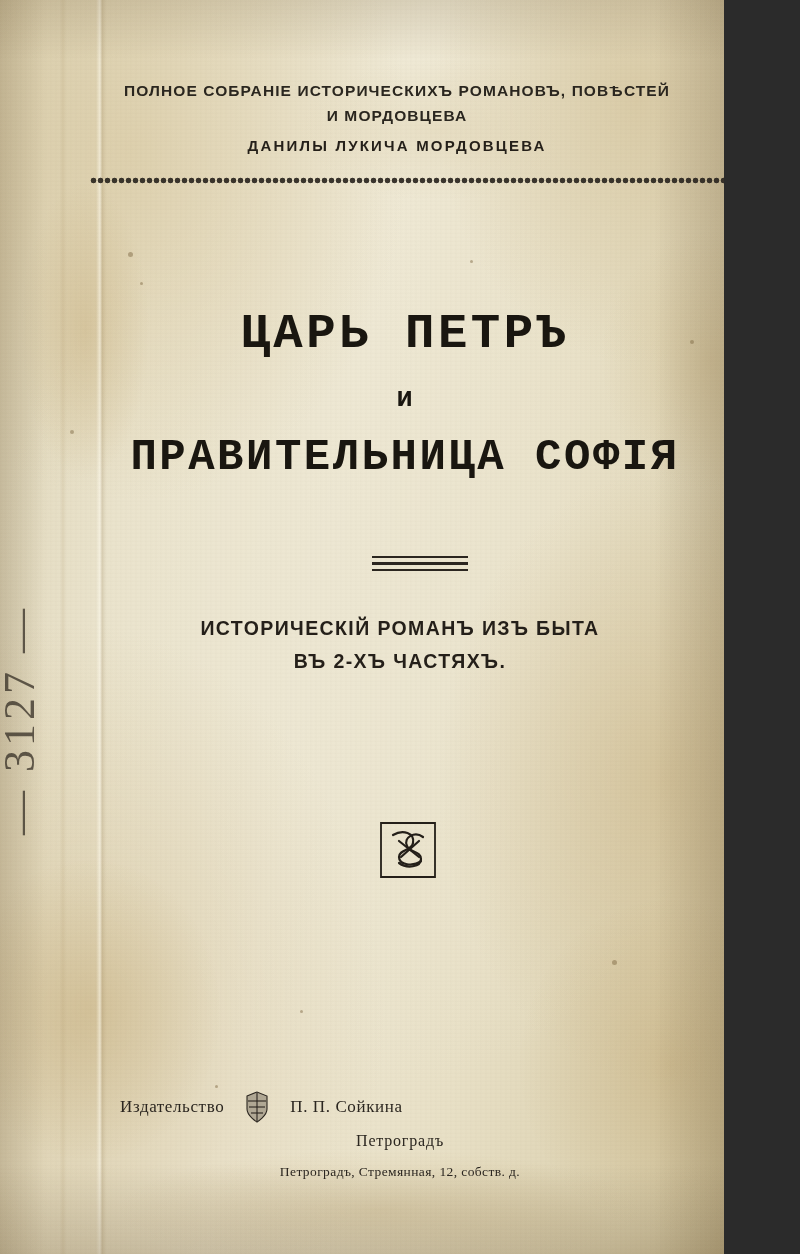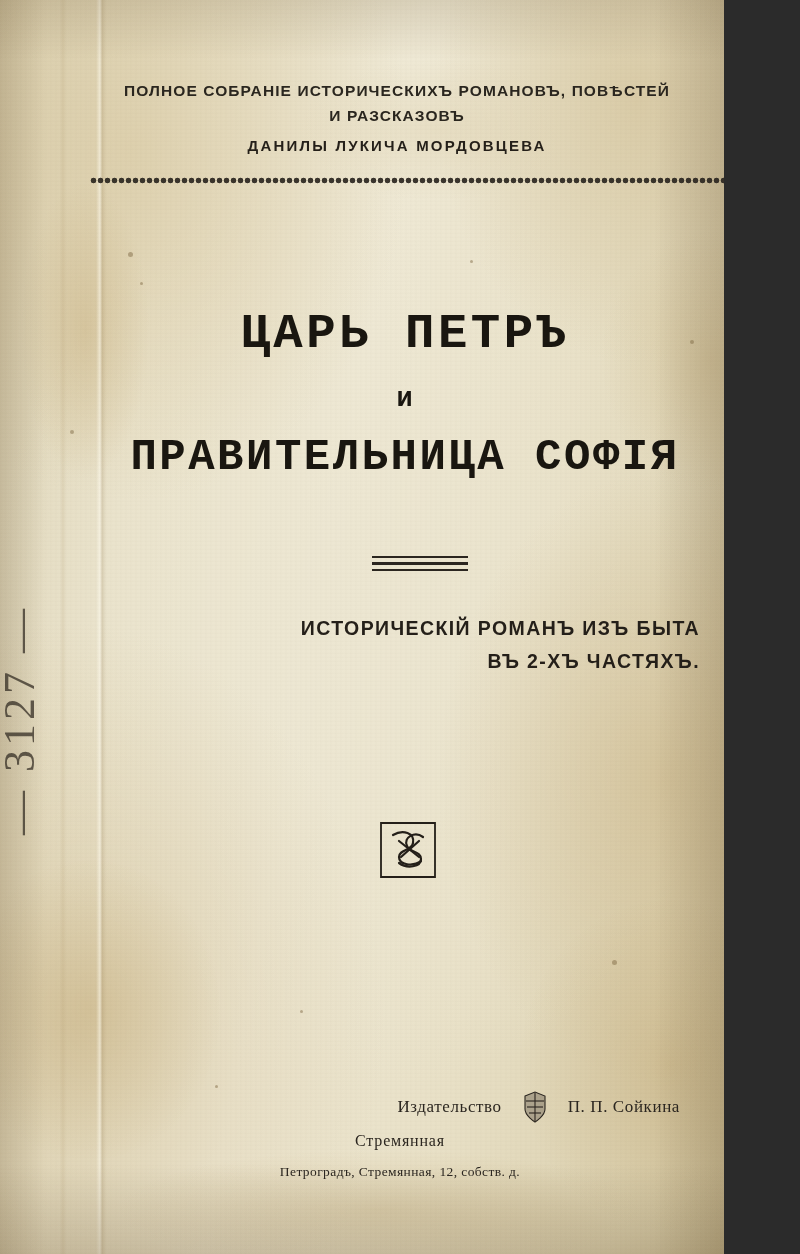--- a/index.html
+++ b/index.html
@@ -162,21 +162,21 @@
     margin-bottom: 4px;
   }
   .rule-group div:nth-child(2) { height: 3px; }
   .rule-group div:nth-child(3) { height: 2px; }
 
   .descr {
     position: absolute;
     left: 100px;
     top: 612px;
     width: 600px;
-    text-align: right;
+    text-align: center;
   }
   .descr div {
     font-size: 19.5px;
     font-weight: bold;
     letter-spacing: 1.4px;
     line-height: 33px;
     color: #241f19;
   }
 
   .ornament {
@@ -191,21 +191,21 @@
     position: absolute;
     left: 120px;
     top: 1090px;
     width: 560px;
     text-align: center;
     color: #2b2620;
   }
   .imprint-row {
     display: flex;
     align-items: center;
-    justify-content: flex-end;
+    justify-content: flex-start;
     gap: 20px;
   }
   .imprint-text {
     font-family: "Liberation Serif", serif;
     font-size: 17px;
     letter-spacing: 0.6px;
   }
   .pub-mark {
     width: 26px;
     height: 34px;
@@ -277,21 +277,21 @@
   <div class="crease"></div>
   <div class="edge-left"></div>
   <div class="edge-right"></div>
   <div class="edge-top"></div>
   <div class="edge-bottom"></div>
 
   <div class="content">
 
     <div class="series">
       <div class="series-line">ПОЛНОЕ СОБРАНІЕ ИСТОРИЧЕСКИХЪ РОМАНОВЪ, ПОВѢСТЕЙ</div>
-      <div class="series-line">И РАЗСКАЗОВЪ</div>
+      <div class="series-line">И МОРДОВЦЕВА</div>
       <div class="series-author">ДАНИЛЫ ЛУКИЧА МОРДОВЦЕВА</div>
     </div>
 
     <div class="dotted-rule"></div>
 
     <div class="title-block">
       <div class="title-main">ЦАРЬ ПЕТРЪ</div>
       <div class="title-conj">и</div>
       <div class="title-sub">ПРАВИТЕЛЬНИЦА СОФІЯ</div>
     </div>
@@ -328,21 +328,21 @@
               <path d="M3 6 L13 2 L23 6 L23 19 C23 26, 13 32, 13 32 C13 32, 3 26, 3 19 Z" fill="#4a4238" fill-opacity="0.35"></path>
               <path d="M13 3 L13 31"></path>
               <path d="M4 11 L22 11"></path>
               <path d="M5 17 L21 17"></path>
               <path d="M7 23 L19 23"></path>
             </g>
           </svg>
         </span>
         <span class="imprint-text">П. П. Сойкина</span>
       </div>
-      <div class="imprint-typo">Стремянная</div>
+      <div class="imprint-typo">Петроградъ</div>
       <div class="imprint-addr">Петроградъ, Стремянная, 12, собств. д.</div>
     </div>
 
     <div class="shelfmark">— 3127 —</div>
   </div>
 
   <div class="grain"></div>
 </div>
 
 </body></html>

